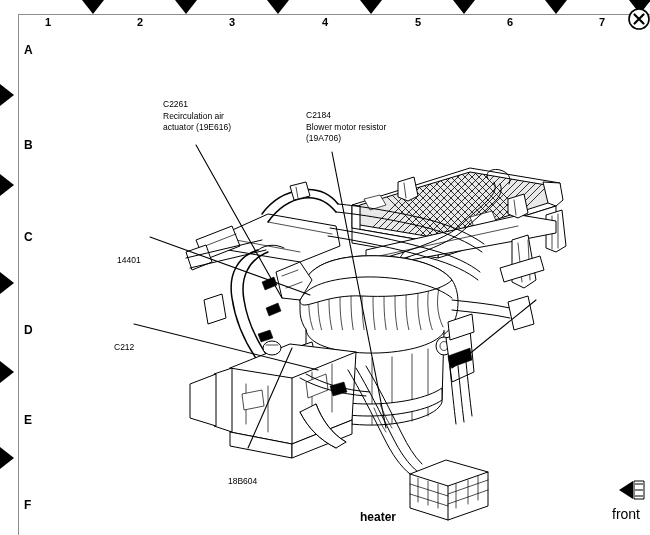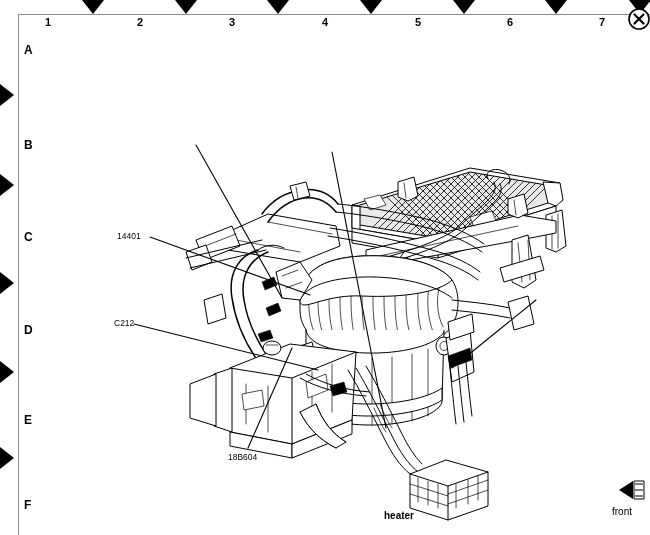--- a/index.html
+++ b/index.html
@@ -21,23 +21,23 @@
             border-left:11px solid transparent;border-right:11px solid transparent;
             border-top:14px solid #000;transform:translateX(-50%);}
   .tri-right{position:absolute;left:0px;width:0;height:0;
             border-top:11px solid transparent;border-bottom:11px solid transparent;
             border-left:14px solid #000;transform:translateY(-50%);}
 
   .close-badge{position:absolute;right:-2px;top:6px;width:26px;height:26px;}
 
   
   .lbl{position:absolute;font-size:8.5px;color:#000;line-height:11.5px;white-space:nowrap;}
-  .lbl.single{line-height:11px;}
-  .caption{position:absolute;font-size:10px;font-weight:bold;color:#000;margin-left:24px;}
-  .front-lbl{position:absolute;font-size:10px;color:#000;}
+  .lbl.single{line-height:11px;margin-top:24px;}
+  .caption{position:absolute;font-size:12px;font-weight:bold;color:#000;}
+  .front-lbl{position:absolute;font-size:14px;color:#000;}
 
   
   #art{position:absolute;left:0;top:0;width:650px;height:535px;}
   #art svg{display:block;}
   .ln{fill:none;stroke:#000;stroke-width:1;stroke-linecap:round;stroke-linejoin:round;}
   .ln-t{fill:none;stroke:#000;stroke-width:0.7;stroke-linecap:round;stroke-linejoin:round;}
   .ln-h{fill:none;stroke:#000;stroke-width:1.5;stroke-linecap:round;stroke-linejoin:round;}
   .fillw{fill:#fff;stroke:#000;stroke-width:1;stroke-linejoin:round;}
   .fillw-t{fill:#fff;stroke:#000;stroke-width:0.7;stroke-linejoin:round;}
   .fillk{fill:#000;stroke:#000;stroke-width:0.5;}
@@ -339,21 +339,31 @@
     <span class="row-let" style="top:420px">E</span>
     <span class="row-let" style="top:505px">F</span>
 
     <span class="tri-right" style="top:95px"></span>
     <span class="tri-right" style="top:185px"></span>
     <span class="tri-right" style="top:283px"></span>
     <span class="tri-right" style="top:372px"></span>
     <span class="tri-right" style="top:458px"></span>
   </div>
 
-
+  <div class="lbl" style="left:163px;top:99px">
+    <div>C2261</div>
+    <div>Recirculation air</div>
+    <div>actuator (19E616)</div>
+  </div>
+
+  <div class="lbl" style="left:306px;top:110px">
+    <div>C2184</div>
+    <div>Blower motor resistor</div>
+    <div>(19A706)</div>
+  </div>
 
 
   <div class="lbl single" style="left:117px;top:231px">14401</div>
   <div class="lbl single" style="left:114px;top:318px">C212</div>
   <div class="lbl single" style="left:228px;top:452px">18B604</div>
 
   <div class="caption" style="left:360px;top:510px">heater</div>
 
   <div style="position:absolute;left:617px;top:478px;width:28px;height:24px">
     <svg width="28" height="24" viewBox="0 0 28 24" xmlns="http://www.w3.org/2000/svg">

